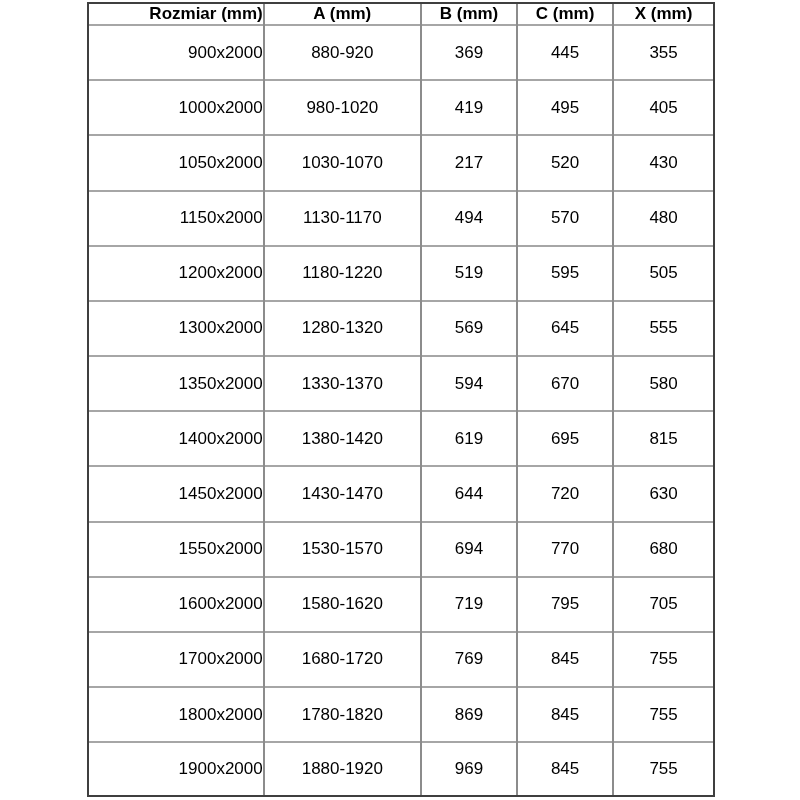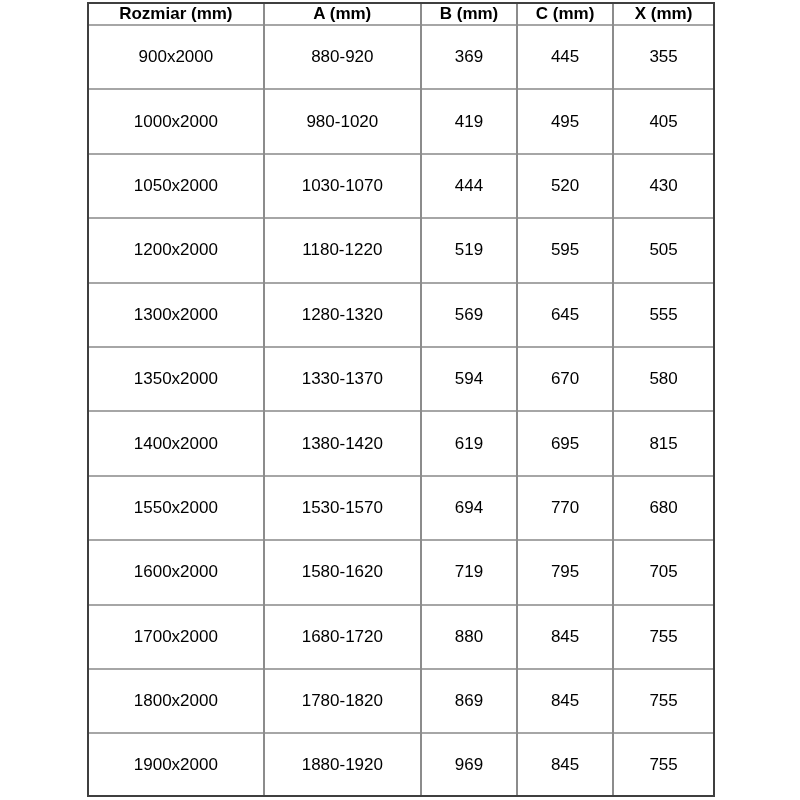--- a/index.html
+++ b/index.html
@@ -40,21 +40,21 @@
     text-align: center;
     vertical-align: middle;
     font-size: 17px;
     padding: 0;
     white-space: nowrap;
     overflow: hidden;
   }
   th {
     font-weight: bold;
   }
-  th:first-child, td:first-child { border-left: none; }
+  th:first-child, td:first-child { border-left: none; text-align: right; }
   thead th { border-top: none; }
   col.c-rozmiar { width: 28%; }
   col.c-a { width: 25.2%; }
   col.c-b { width: 15.4%; }
   col.c-c { width: 15.4%; }
   col.c-x { width: 16%; }
 </style>
 </head>
 <body>
 
@@ -87,23 +87,30 @@
         <tr>
           <td>1000x2000</td>
           <td>980-1020</td>
           <td>419</td>
           <td>495</td>
           <td>405</td>
         </tr>
         <tr>
           <td>1050x2000</td>
           <td>1030-1070</td>
-          <td>444</td>
+          <td>217</td>
           <td>520</td>
           <td>430</td>
+        </tr>
+        <tr>
+          <td>1150x2000</td>
+          <td>1130-1170</td>
+          <td>494</td>
+          <td>570</td>
+          <td>480</td>
         </tr>
         <tr>
           <td>1200x2000</td>
           <td>1180-1220</td>
           <td>519</td>
           <td>595</td>
           <td>505</td>
         </tr>
         <tr>
           <td>1300x2000</td>
@@ -120,37 +127,44 @@
           <td>580</td>
         </tr>
         <tr>
           <td>1400x2000</td>
           <td>1380-1420</td>
           <td>619</td>
           <td>695</td>
           <td>815</td>
         </tr>
         <tr>
+          <td>1450x2000</td>
+          <td>1430-1470</td>
+          <td>644</td>
+          <td>720</td>
+          <td>630</td>
+        </tr>
+        <tr>
           <td>1550x2000</td>
           <td>1530-1570</td>
           <td>694</td>
           <td>770</td>
           <td>680</td>
         </tr>
         <tr>
           <td>1600x2000</td>
           <td>1580-1620</td>
           <td>719</td>
           <td>795</td>
           <td>705</td>
         </tr>
         <tr>
           <td>1700x2000</td>
           <td>1680-1720</td>
-          <td>880</td>
+          <td>769</td>
           <td>845</td>
           <td>755</td>
         </tr>
         <tr>
           <td>1800x2000</td>
           <td>1780-1820</td>
           <td>869</td>
           <td>845</td>
           <td>755</td>
         </tr>

